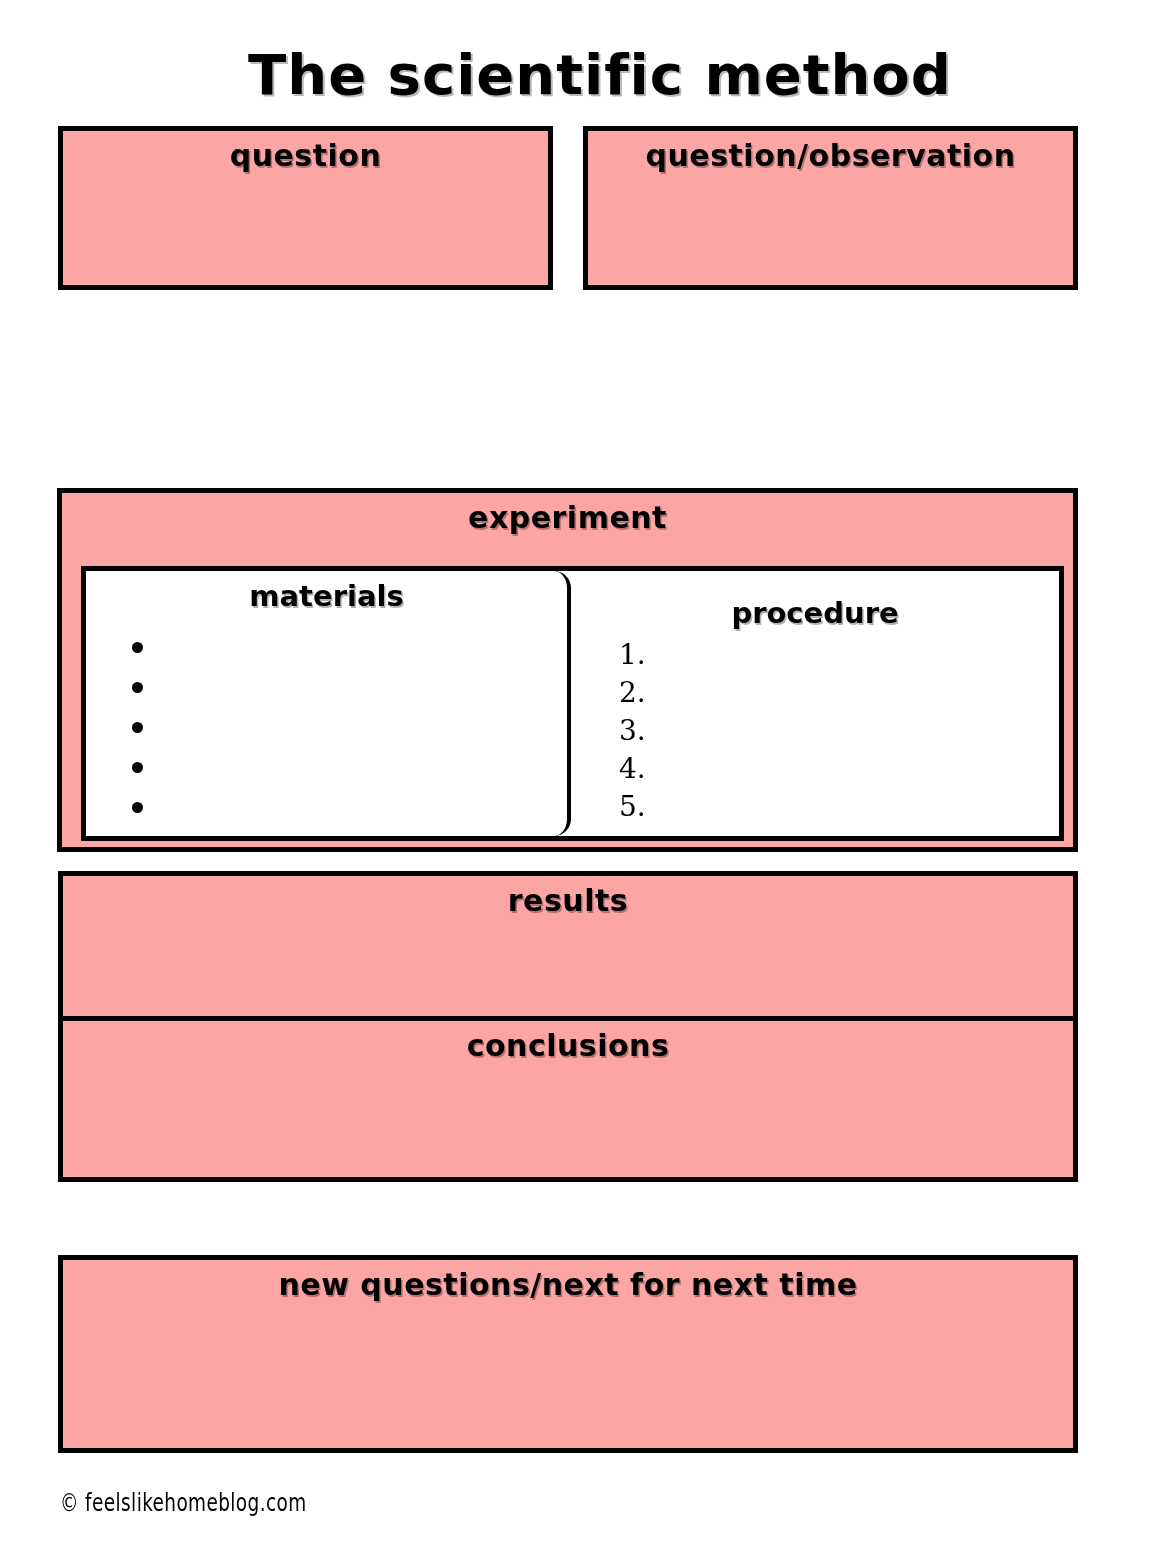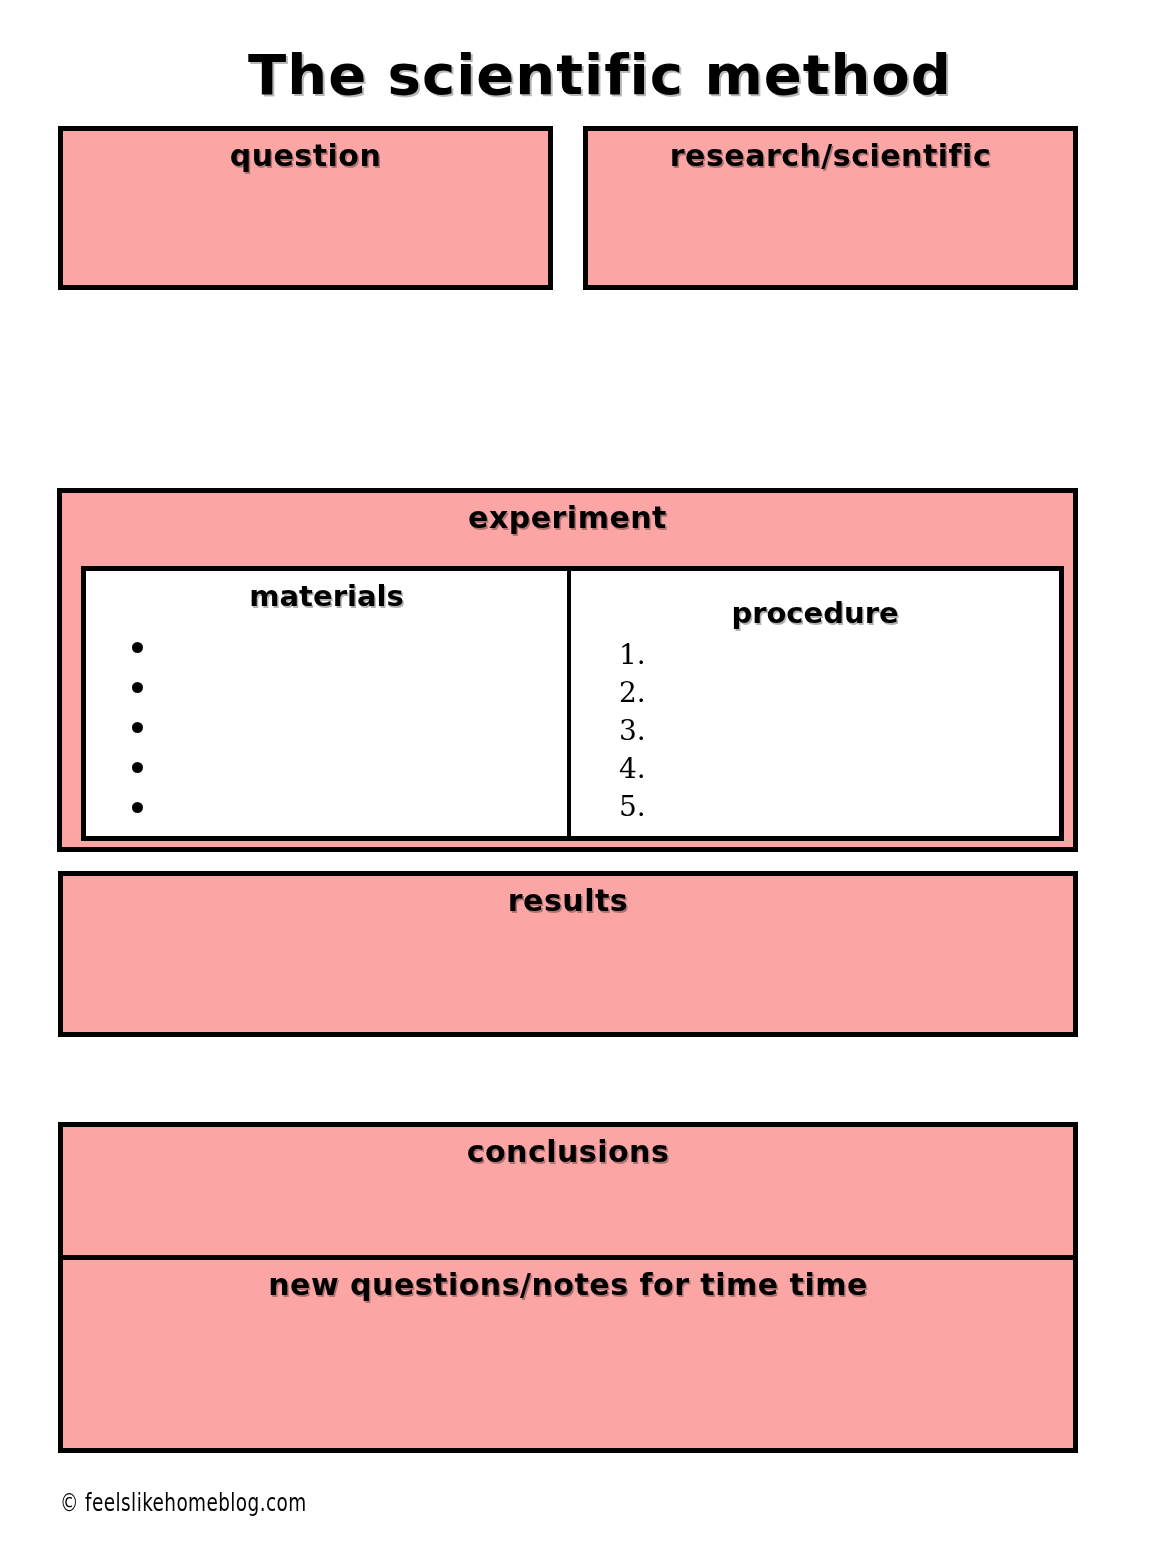--- a/index.html
+++ b/index.html
@@ -63,41 +63,42 @@
     white-space: nowrap;
     text-shadow: 1.5px 1.5px 0 rgba(0,0,0,0.30);
   }
 
   
   #box-question   { left: 58px;  top: 126px;  width: 495px; height: 164px; }
   #box-research   { left: 583px; top: 126px;  width: 495px; height: 164px; }
   #box-hypothesis { left: 58px;  top: 306px;  width: 1020px; height: 166px; }
   #box-experiment { left: 57px;  top: 488px;  width: 1021px; height: 364px; }
   #box-results    { left: 58px;  top: 871px;  width: 1020px; height: 166px; text-decoration: underline; }
-  #box-conclusions{ left: 58px;  top: 1122px; width: 1020px; height: 166px; }
+  #box-conclusions{ left: 58px;  top: 1016px; width: 1020px; height: 166px; }
   #box-newq       { left: 58px;  top: 1255px; width: 1020px; height: 198px; }
 
   .label-top { top: 8px; }
 
   
   #inner-experiment {
     position: absolute;
     left: 19px;
     top: 73px;
     width: 983px;
     height: 275px;
     border: 5px solid #000000;
     box-sizing: border-box;
     display: flex;
     background: #ffffff;
   }
   .inner-col {
     position: relative;
     box-sizing: border-box;
     height: 100%;
+    border-radius: 17px;
   }
   #col-materials {
     width: 485px;
     border-right: 4px solid #000000;
   }
   #col-procedure {
     flex: 1 1 auto;
     margin-top: 17px;
   }
   .inner-label {
@@ -173,21 +174,21 @@
 
 <div class="page">
 
   <div class="worksheet-title">The scientific method</div>
 
   <div class="box" id="box-question">
     <div class="box-label label-top">question</div>
   </div>
 
   <div class="box" id="box-research">
-    <div class="box-label label-top">research/scientific</div>
+    <div class="box-label label-top">question/observation</div>
   </div>
 
 
   <div class="box" id="box-experiment">
     <div class="box-label label-top">experiment</div>
 
     <div id="inner-experiment">
 
       <div class="inner-col" id="col-materials">
         <div class="inner-label">materials</div>
@@ -216,18 +217,18 @@
 
   <div class="box" id="box-results">
     <div class="box-label label-top">results</div>
   </div>
 
   <div class="box" id="box-conclusions">
     <div class="box-label label-top">conclusions</div>
   </div>
 
   <div class="box" id="box-newq">
-    <div class="box-label label-top">new questions/notes for time time</div>
+    <div class="box-label label-top">new questions/next for next time</div>
   </div>
 
   <div class="footer-credit">© feelslikehomeblog.com</div>
 
 </div>
 
 </body></html>

